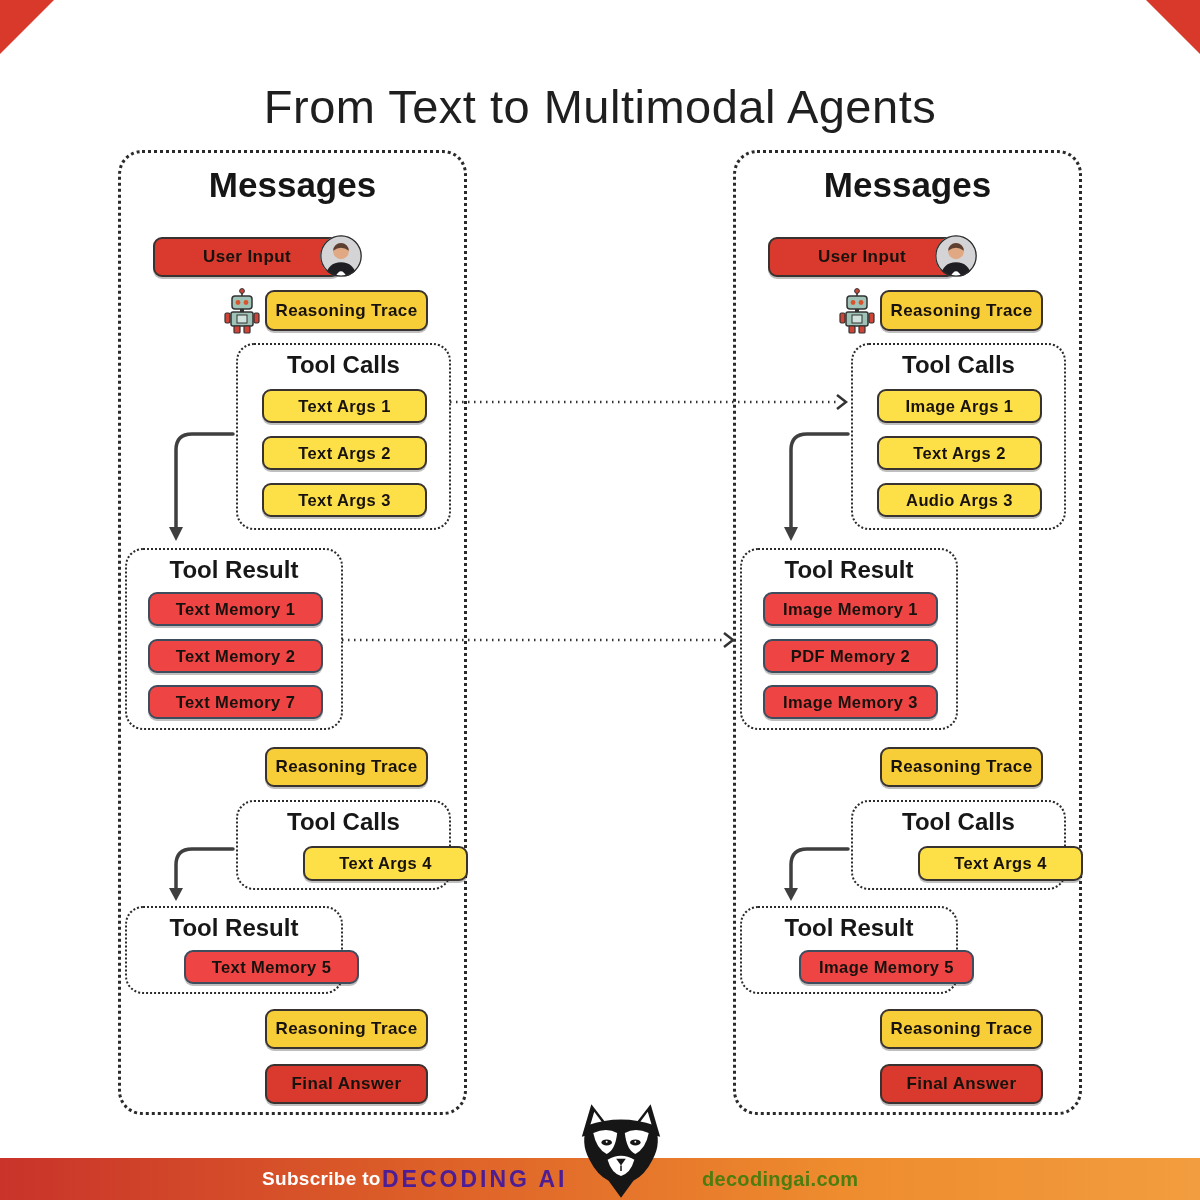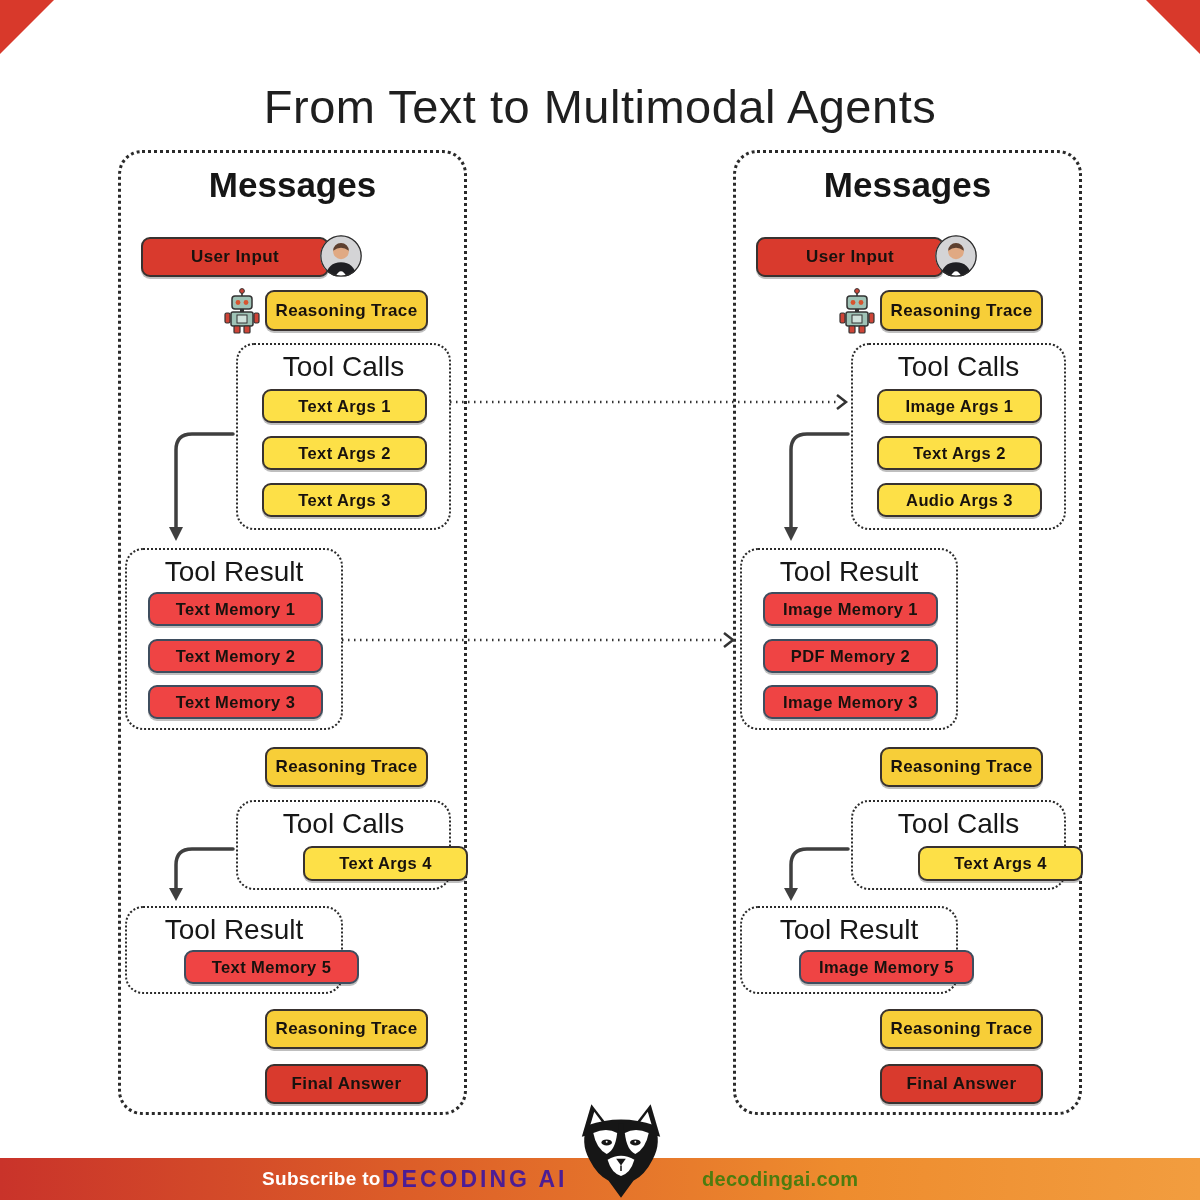--- a/index.html
+++ b/index.html
@@ -26,37 +26,37 @@
   .btn{
     position:absolute;display:flex;align-items:center;justify-content:center;
     font-weight:bold;font-size:17px;letter-spacing:0.4px;color:#18120e;
     border:2.5px solid #383230;border-radius:9px;box-sizing:border-box;
     box-shadow:0 2px 0 rgba(0,0,0,0.25);white-space:nowrap;
   }
   .btn-red{background:#d93a2d;}
   .btn-yellow{background:#f7ce38;}
   .btn-orange{background:#fde047;}
   .btn-blue{background:#ef4444;border-color:#3e4d5e;}
-  .p-user{left:20px;top:84px;width:188px;height:40px;}
+  .p-user{left:32px;top:84px;width:188px;height:40px;}
   .p-avatar{position:absolute;left:199px;top:82px;width:42px;height:42px;}
   .p-robot{position:absolute;left:99px;top:134px;width:44px;height:48px;}
   .p-rt1{left:144px;top:137px;width:163px;height:41px;}
   .p-rt2{left:144px;top:594px;width:163px;height:40px;}
   .p-rt3{left:144px;top:856px;width:163px;height:40px;}
   .p-final{left:144px;top:911px;width:163px;height:40px;}
   .dotted-box{
     position:absolute;border:2.5px dotted #2b2b2b;border-radius:18px;background:#ffffff;
     box-sizing:border-box;
   }
   .p-tc1{left:115px;top:190px;width:215px;height:187px;}
   .p-tr1{left:4px;top:395px;width:218px;height:182px;}
   .p-tc2{left:115px;top:647px;width:215px;height:90px;}
   .p-tr2{left:4px;top:753px;width:218px;height:88px;}
   .box-title{position:absolute;top:6px;left:0;width:100%;text-align:center;
-    font-size:28px;font-weight:normal;color:#171717;}
+    font-size:24px;font-weight:bold;color:#171717;}
   .arg{left:24px;width:165px;height:34px;font-size:16.5px;}
   .arg-1{top:44px}.arg-2{top:91px}.arg-3{top:138px}
   .mem{left:21px;width:175px;height:34px;font-size:16.5px;}
   .mem-1{top:42px}.mem-2{top:89px}.mem-3{top:135px}
   .tc2-arg{left:24px;top:44px;width:165px;height:35px;font-size:16.5px;margin-left:41px;}
   .tr2-mem{left:21px;top:42px;width:175px;height:34px;font-size:16.5px;margin-left:36px;}
   
   .arrows{position:absolute;left:0;top:0;width:1200px;height:1200px;pointer-events:none;z-index:5;}
   
   .footer-bar{
@@ -119,21 +119,21 @@
       <div class="box-title">Tool Calls</div>
       <div class="btn btn-orange arg arg-1">Text Args 1</div>
       <div class="btn btn-orange arg arg-2">Text Args 2</div>
       <div class="btn btn-orange arg arg-3">Text Args 3</div>
     </div>
 
     <div class="dotted-box p-tr1">
       <div class="box-title">Tool Result</div>
       <div class="btn btn-blue mem mem-1">Text Memory 1</div>
       <div class="btn btn-blue mem mem-2">Text Memory 2</div>
-      <div class="btn btn-blue mem mem-3">Text Memory 3</div>
+      <div class="btn btn-blue mem mem-3">Text Memory 7</div>
     </div>
 
     <div class="btn btn-yellow p-rt2">Reasoning Trace</div>
 
     <div class="dotted-box p-tc2">
       <div class="box-title">Tool Calls</div>
       <div class="btn btn-orange tc2-arg">Text Args 4</div>
     </div>
 
     <div class="dotted-box p-tr2">

